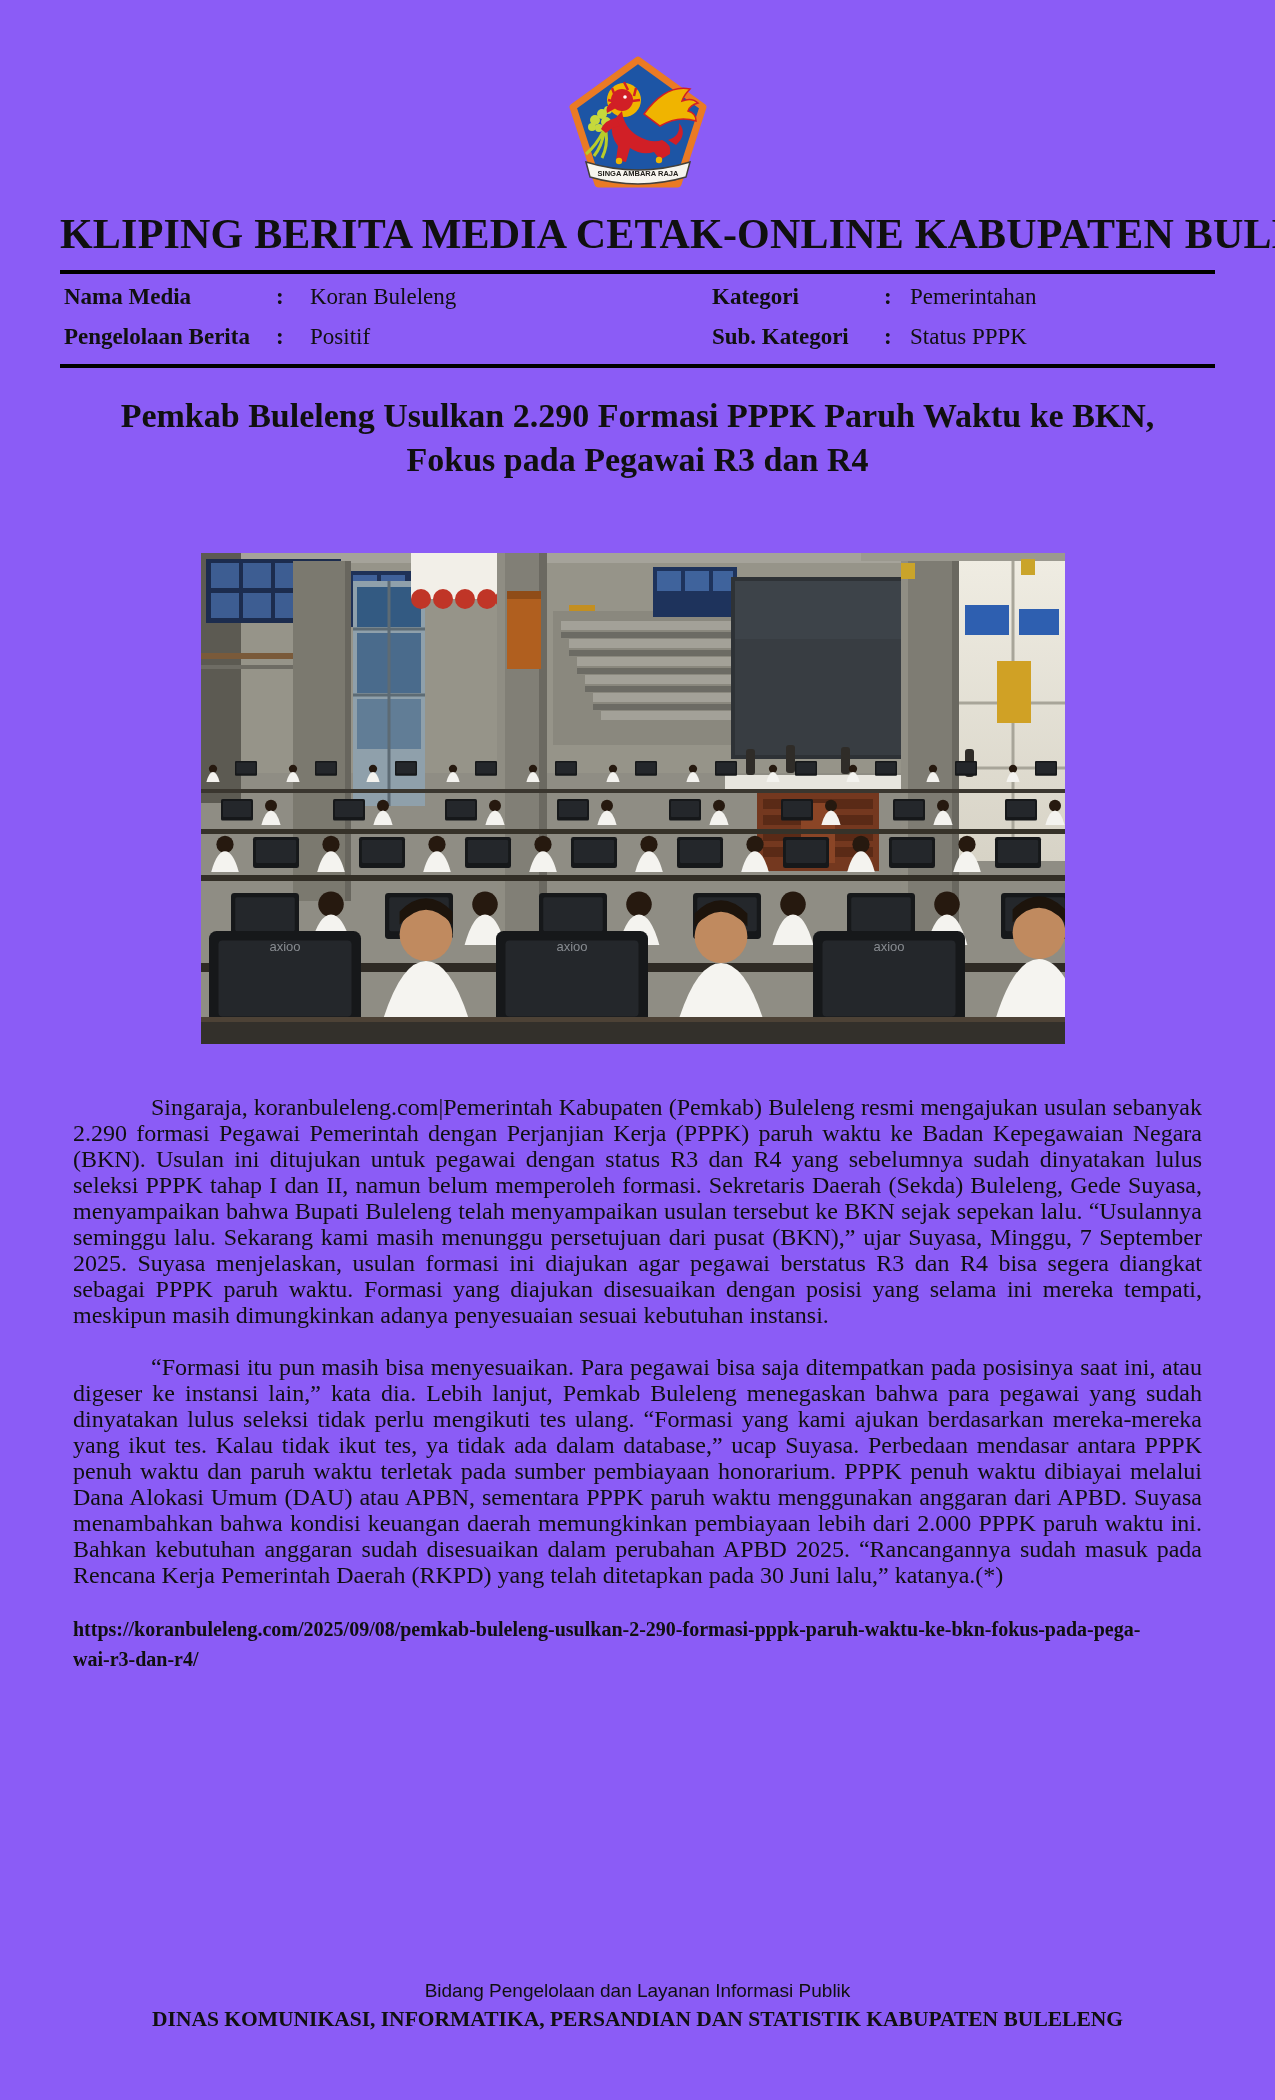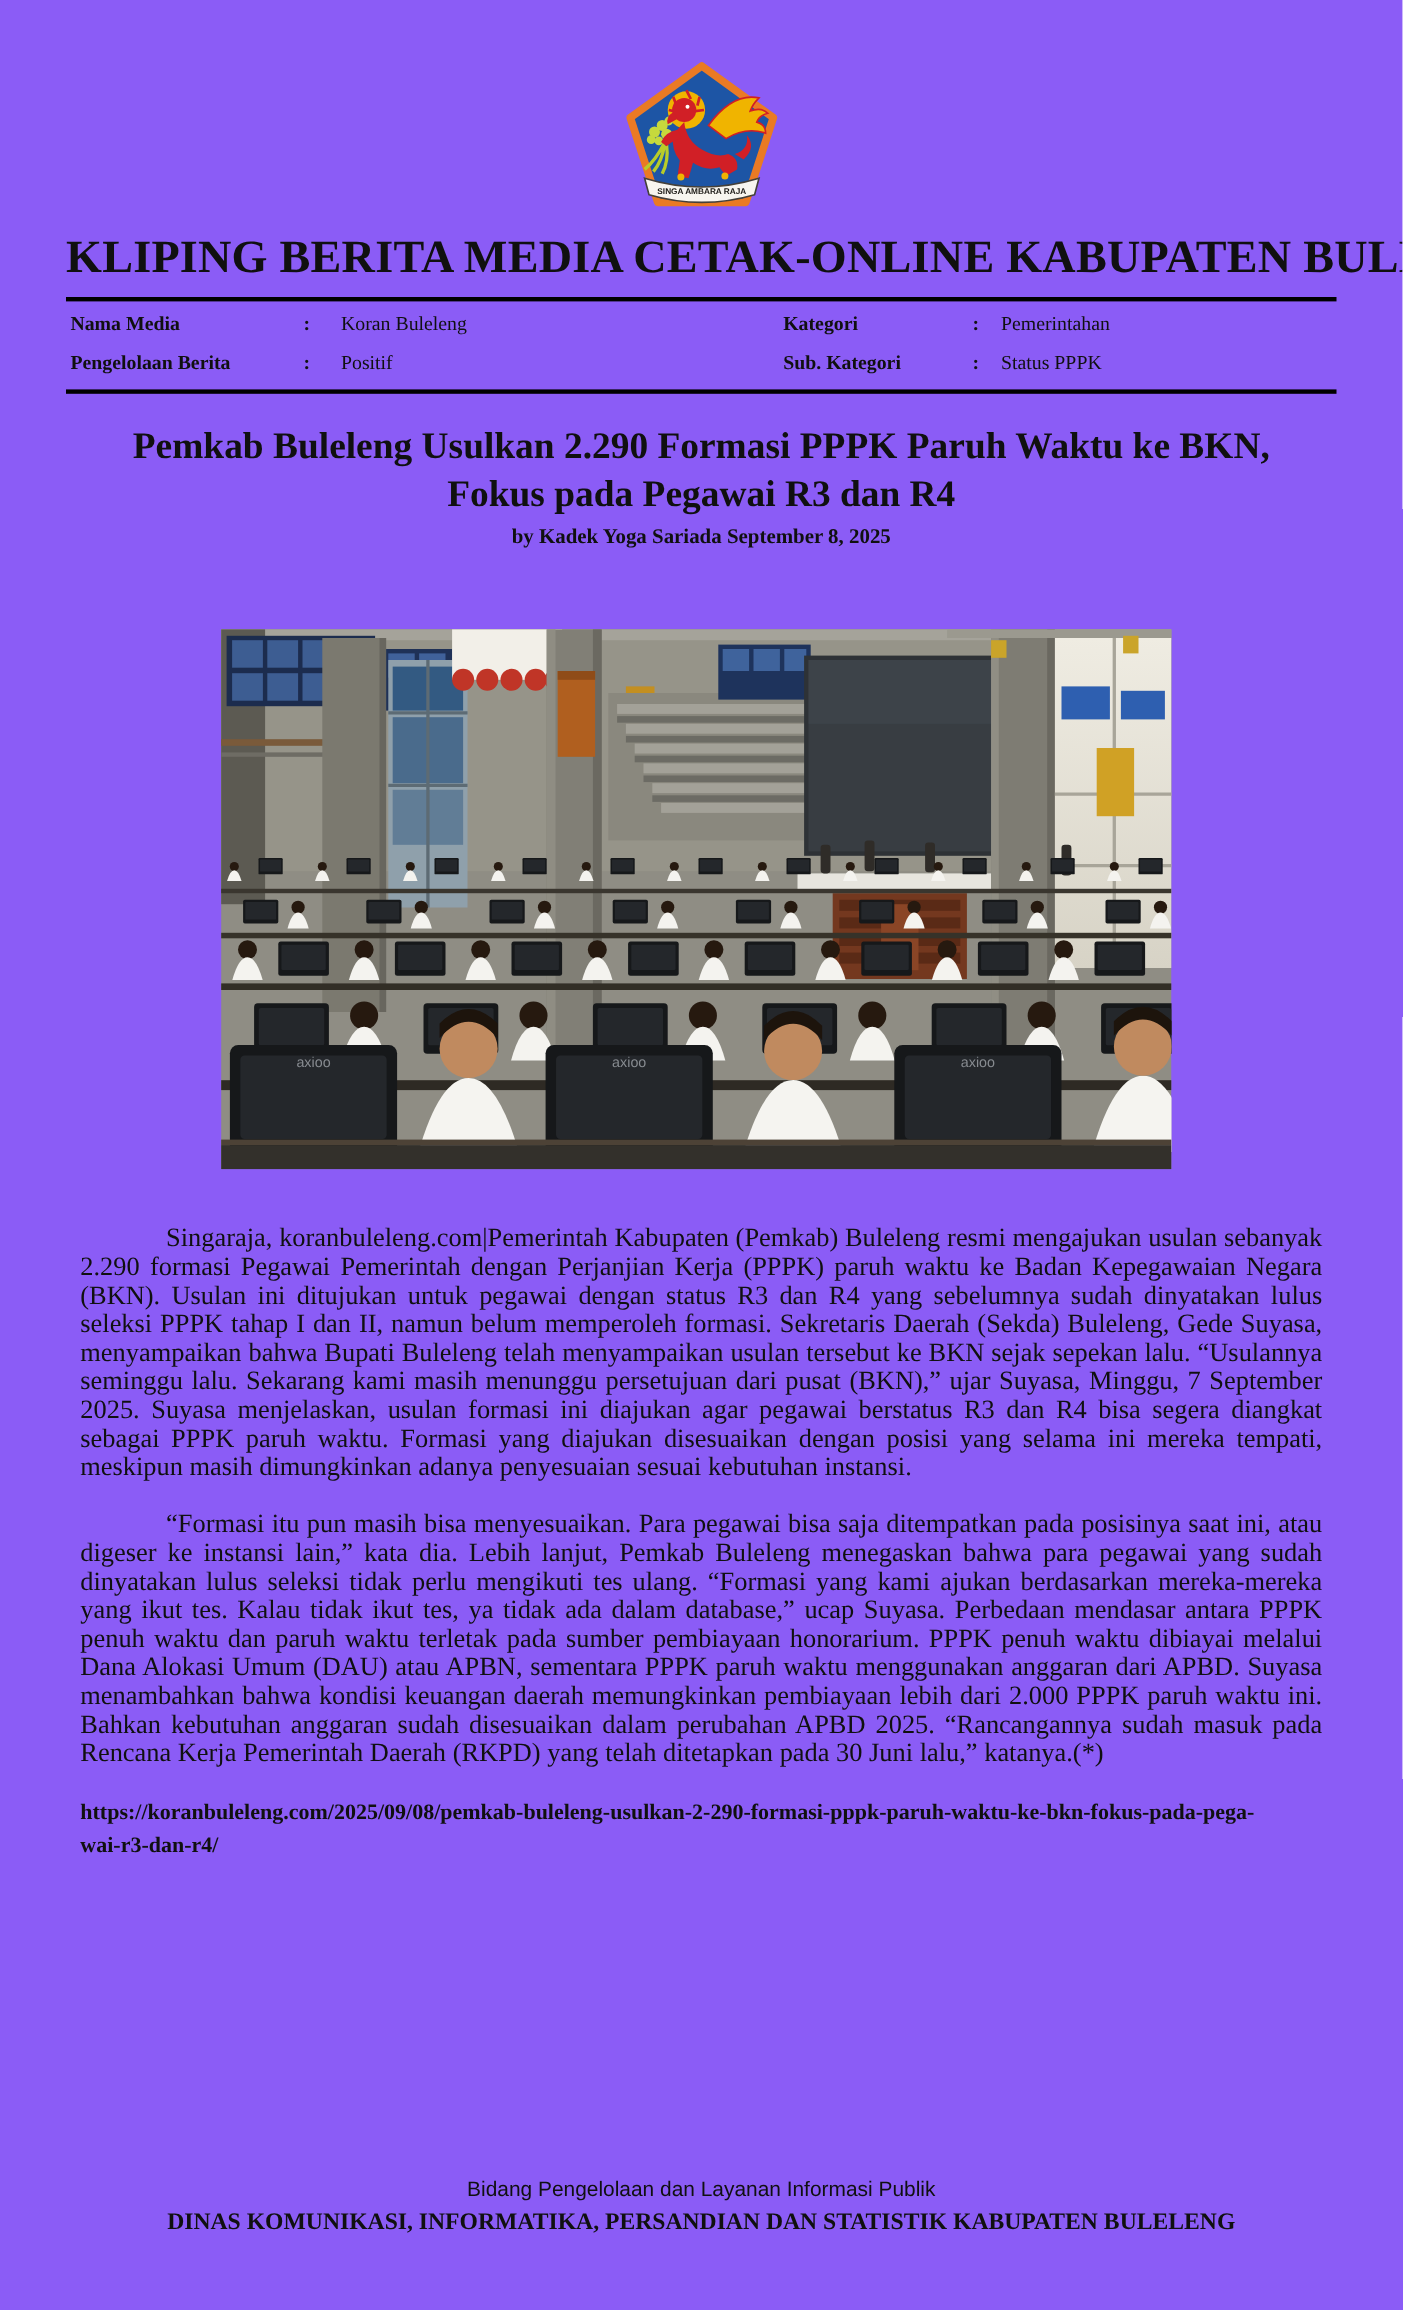--- a/index.html
+++ b/index.html
@@ -12,21 +12,21 @@
     color:#101010;background:#8b5cf6;
     overflow:hidden;
   }
   .logo-wrap{display:flex;justify-content:center;}
   .doc-title{
     text-align:center;font-size:42px;font-weight:bold;
     margin-top:14px;letter-spacing:.2px;white-space:nowrap;
   }
   .rule{border:0;border-top:4px solid #000;margin:12px 0 0 0;}
   .rule2{border:0;border-top:4px solid #000;margin:0;}
-  .meta{display:flex;padding:10px 4px 14px 4px;font-size:18px;}
+  .meta{display:flex;padding:10px 4px 14px 4px;font-size:23px;}
   .meta-col{display:grid;row-gap:14px;align-content:start;}
   .meta-left{grid-template-columns:212px 34px auto;width:648px;}
   .meta-right{grid-template-columns:172px 26px auto;flex:1;}
   .meta-label{font-weight:bold;}
   .meta-colon{font-weight:bold;}
   .article-title{
     font-size:34px;font-weight:bold;text-align:center;
     max-width:1070px;margin:26px auto 0 auto;line-height:1.28;
   }
   .byline{text-align:center;font-weight:bold;font-size:19px;margin-top:7px;}
@@ -99,21 +99,20 @@
       <span class="meta-value">Pemerintahan</span>
       <span class="meta-label">Sub. Kategori</span>
       <span class="meta-colon">:</span>
       <span class="meta-value">Status PPPK</span>
     </div>
   </div>
 
   <hr class="rule2">
 
   <div class="article-title">Pemkab Buleleng Usulkan 2.290 Formasi PPPK Paruh Waktu ke BKN, Fokus pada Pegawai R3 dan R4</div>
-  <div class="byline">by Kadek Yoga Sariada September 8, 2025</div>
 
   <div class="photo-wrap">
     <svg width="864" height="491" viewBox="0 0 864 491">
       <defs>
         <g id="mon">
           <rect width="40" height="27" rx="2" fill="#16181a"></rect>
           <rect x="2.5" y="2.5" width="35" height="20" rx="1" fill="#24272b"></rect>
         </g>
         <g id="per">
           <circle cx="0" cy="-4" r="7.5" fill="#26190f"></circle>

